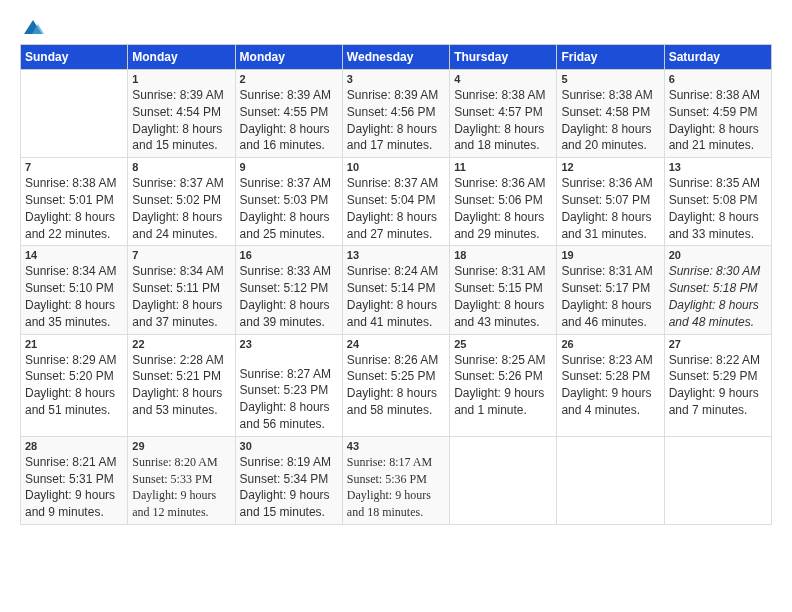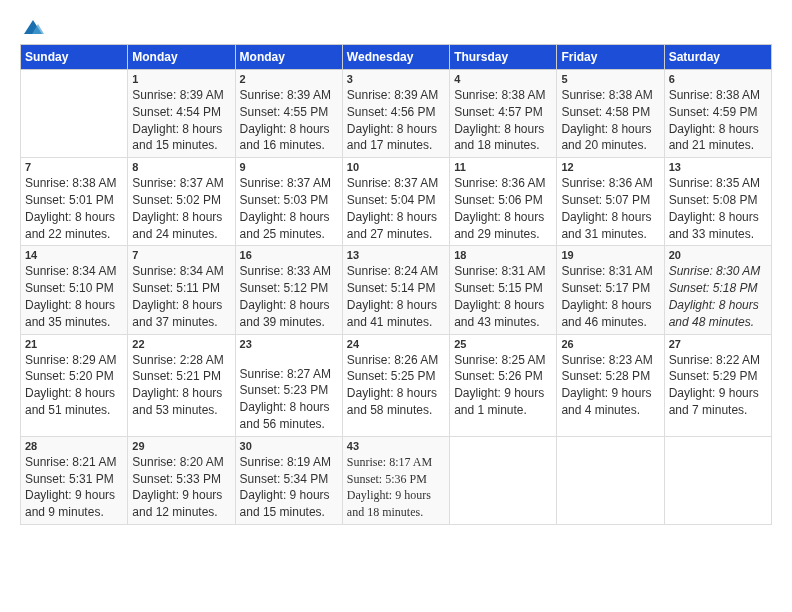--- a/index.html
+++ b/index.html
@@ -332,21 +332,21 @@
         <tr>
           <td>
             <span class="day-number">28</span>
             <div class="day-info" style="white-space: pre-line;">Sunrise: 8:21 AM
 Sunset: 5:31 PM
 Daylight: 9 hours
 and 9 minutes.</div>
           </td>
           <td>
             <span class="day-number">29</span>
-            <div class="day-info" style="white-space: pre-line;">Sunrise: 8:20 AM
+            <div class="day-info" style="white-space: pre-line; font-family: Liberation Serif, serif;">Sunrise: 8:20 AM
 Sunset: 5:33 PM
 Daylight: 9 hours
 and 12 minutes.</div>
           </td>
           <td>
             <span class="day-number">30</span>
             <div class="day-info" style="white-space: pre-line;">Sunrise: 8:19 AM
 Sunset: 5:34 PM
 Daylight: 9 hours
 and 15 minutes.</div>

